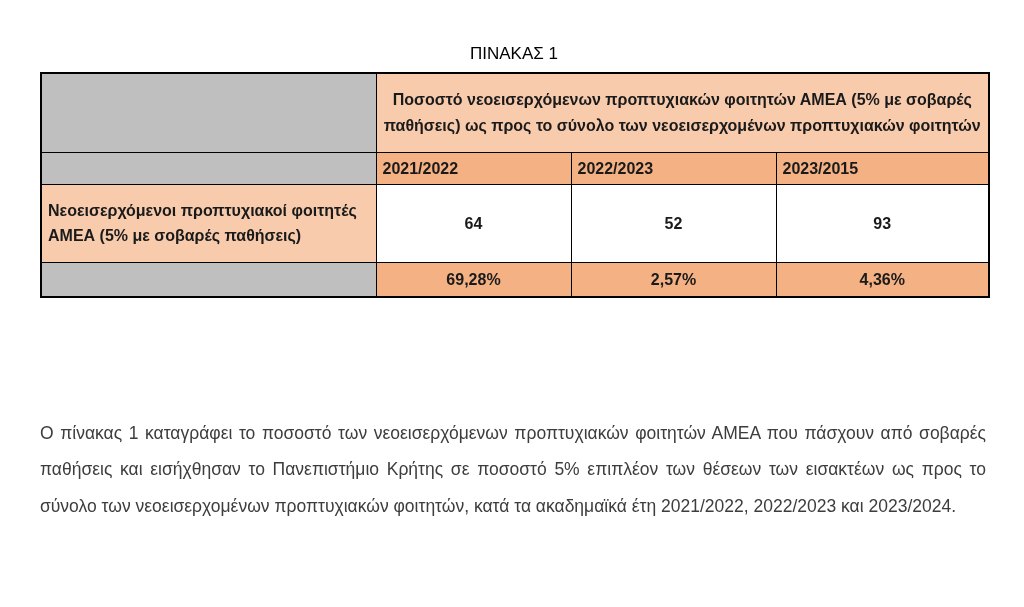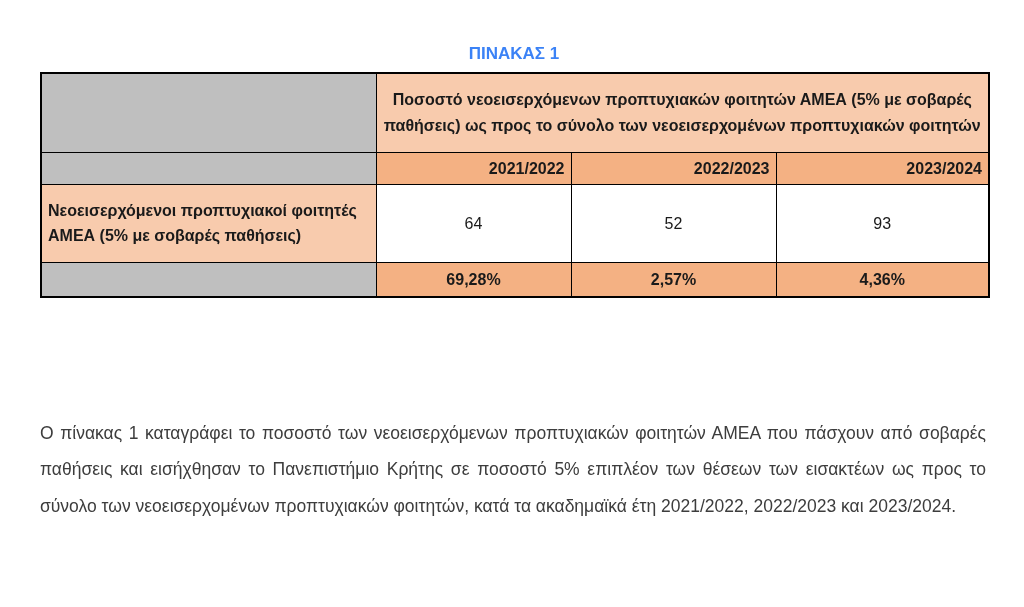--- a/index.html
+++ b/index.html
@@ -9,23 +9,23 @@
     color: #000;
     position: relative;
     overflow: hidden;
   }
   .doc-page { position: absolute; inset: 0; background: #ffffff; }
 
   .table-title {
     position: absolute;
     top: 44px; left: 40px; width: 948px;
     text-align: center;
-    font-weight: bold;
+    font-weight: normal;
     font-size: 17px;
-    color: #3b82f6;
+    color: #000000;
   }
 
   table.data-table {
     position: absolute;
     top: 72px; left: 40px;
     width: 948px;
     border-collapse: collapse;
     table-layout: fixed;
     border: 2px solid #000;
   }
@@ -46,30 +46,30 @@
   .cell-orange { background: #F4B183; }
   .cell-white  { background: #FFFFFF; }
 
   td.merged-header {
     text-align: center;
     font-weight: bold;
     line-height: 1.6;
     padding: 4px 12px;
     height: 74px;
   }
-  tr.year-row td { height: 27px; text-align: right; font-weight: bold; }
+  tr.year-row td { height: 27px; text-align: left; font-weight: bold; }
   td.row-label {
     font-weight: bold;
     line-height: 1.55;
     padding-left: 8px;
     padding-right: 8px;
   }
   tr.data-row-1 td { height: 73px; }
   tr.data-row-2 td { height: 51px; }
-  td.num-cell { text-align: center; font-weight: normal; }
+  td.num-cell { text-align: center; font-weight: bold; }
   tr.pct-row td { height: 29px; text-align: center; font-weight: bold; }
 
   .caption-paragraph {
     position: absolute;
     top: 397px; left: 40px;
     width: 946px;
     font-size: 17.5px;
     line-height: 36.5px;
     text-align: justify;
     color: #3d3d3d;
@@ -91,21 +91,21 @@
     </colgroup>
     <tbody>
       <tr>
         <td class="cell-gray"></td>
         <td class="cell-peach merged-header" colspan="3">Ποσοστό νεοεισερχόμενων προπτυχιακών φοιτητών ΑΜΕΑ (5% με σοβαρές παθήσεις) ως προς το σύνολο των νεοεισερχομένων προπτυχιακών φοιτητών</td>
       </tr>
       <tr class="year-row">
         <td class="cell-gray"></td>
         <td class="cell-orange">2021/2022</td>
         <td class="cell-orange">2022/2023</td>
-        <td class="cell-orange">2023/2024</td>
+        <td class="cell-orange">2023/2015</td>
       </tr>
       <tr class="data-row-1">
         <td class="cell-peach row-label">Νεοεισερχόμενοι προπτυχιακοί φοιτητές ΑΜΕΑ (5% με σοβαρές παθήσεις)</td>
         <td class="cell-white num-cell">64</td>
         <td class="cell-white num-cell">52</td>
         <td class="cell-white num-cell">93</td>
       </tr>
       <tr class="pct-row">
         <td class="cell-gray"></td>
         <td class="cell-orange">69,28%</td>

